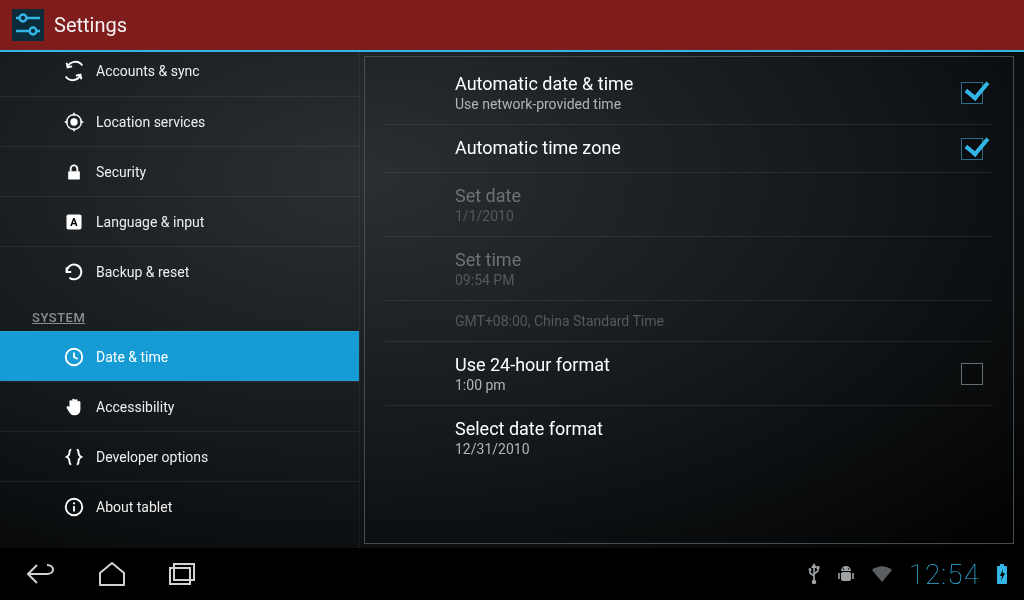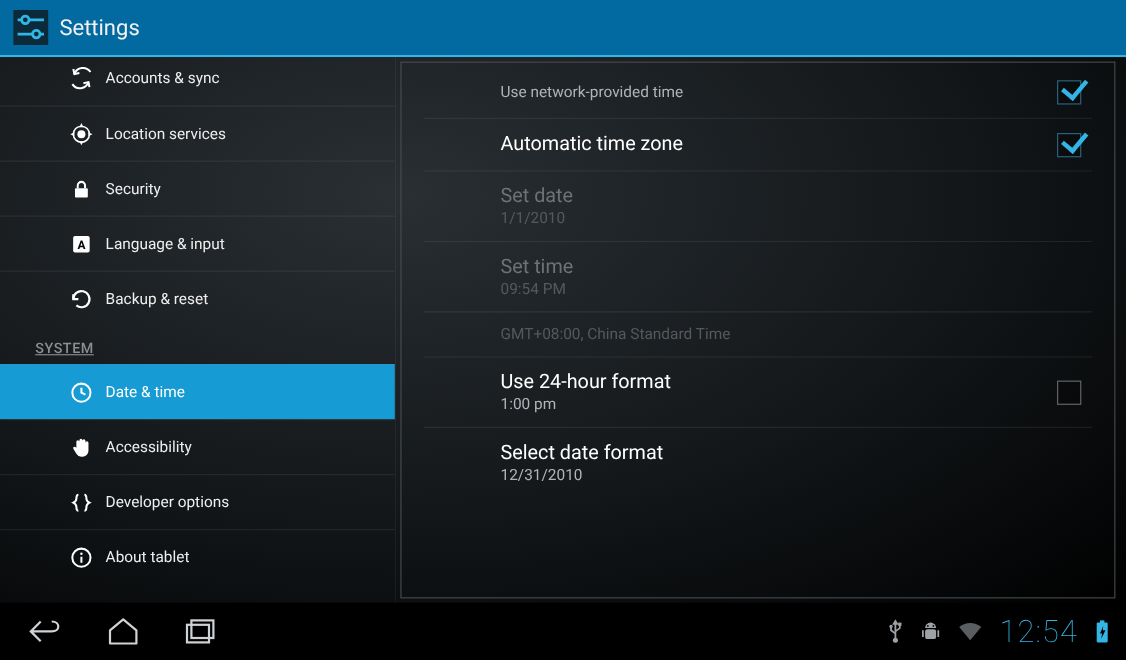--- a/index.html
+++ b/index.html
@@ -11,21 +11,21 @@
     overflow: hidden;
   }
 
   
   .actionbar {
     height: 52px;
     display: flex;
     align-items: center;
     padding: 0 12px;
     border-bottom: 2px solid #33b5e5;
-    background: #0369a1;
+    background: #7f1d1d;
   }
   .actionbar .app-icon {
     width: 32px; height: 32px;
     margin-right: 10px;
     display: flex; align-items: center; justify-content: center;
   }
   .actionbar .title {
     font-size: 20px;
     font-weight: 400;
     color: #f2f2f2;
@@ -284,20 +284,21 @@
         <span class="label">About tablet</span>
       </div>
     </div>
   </div>
 
   <div class="panel">
     <div class="panel-box">
 
       <div class="row">
         <div class="text">
+          <div class="primary">Automatic date &amp; time</div>
           <div class="secondary">Use network-provided time</div>
         </div>
         <div class="check checked"></div>
       </div>
 
       <div class="row">
         <div class="text">
           <div class="primary">Automatic time zone</div>
         </div>
         <div class="check checked"></div>

